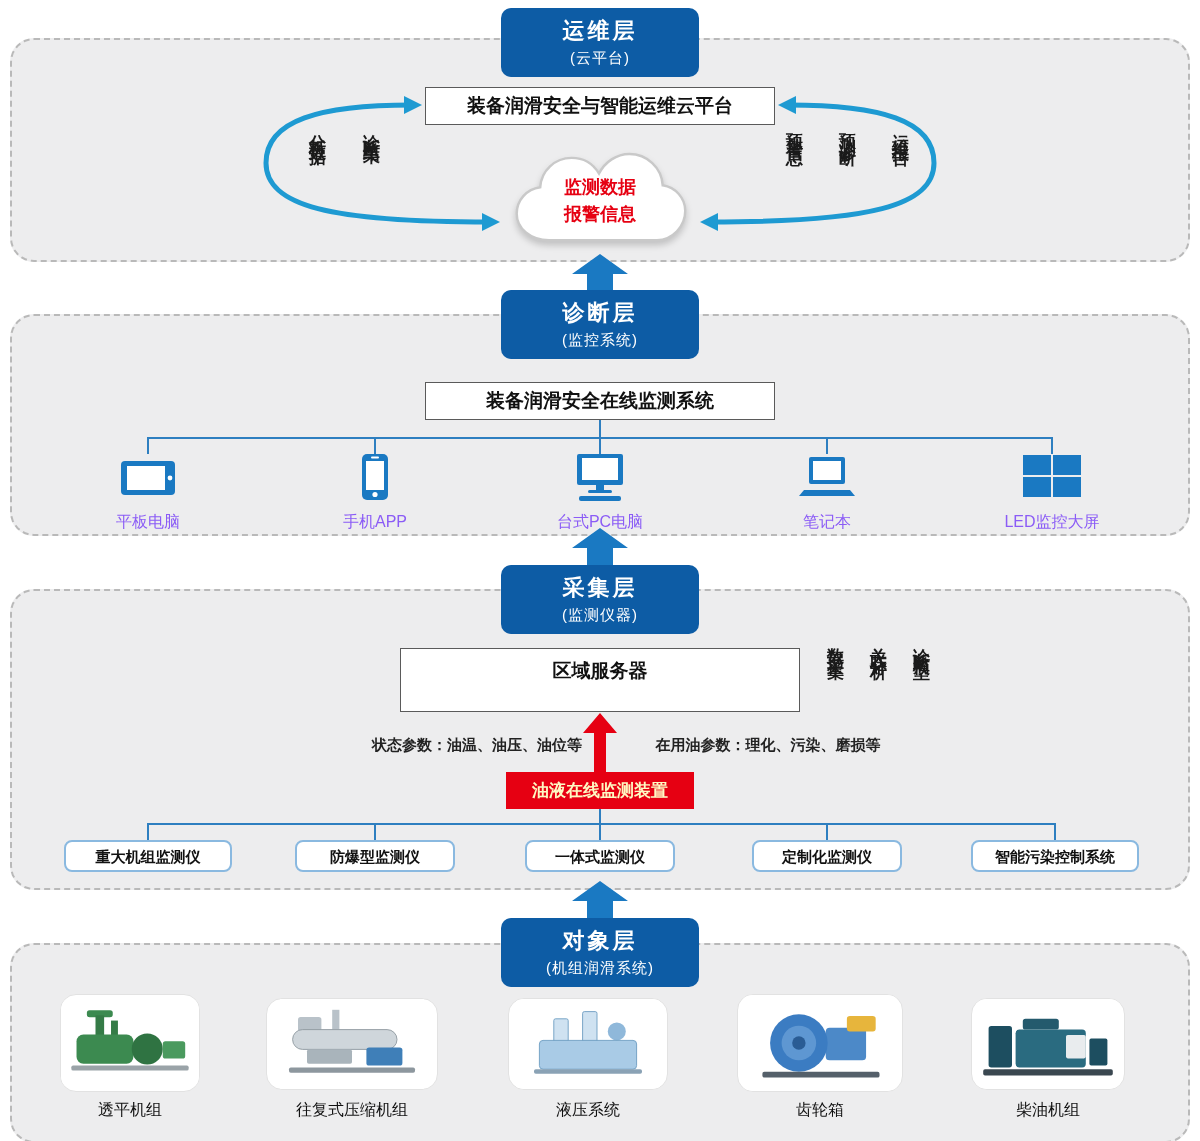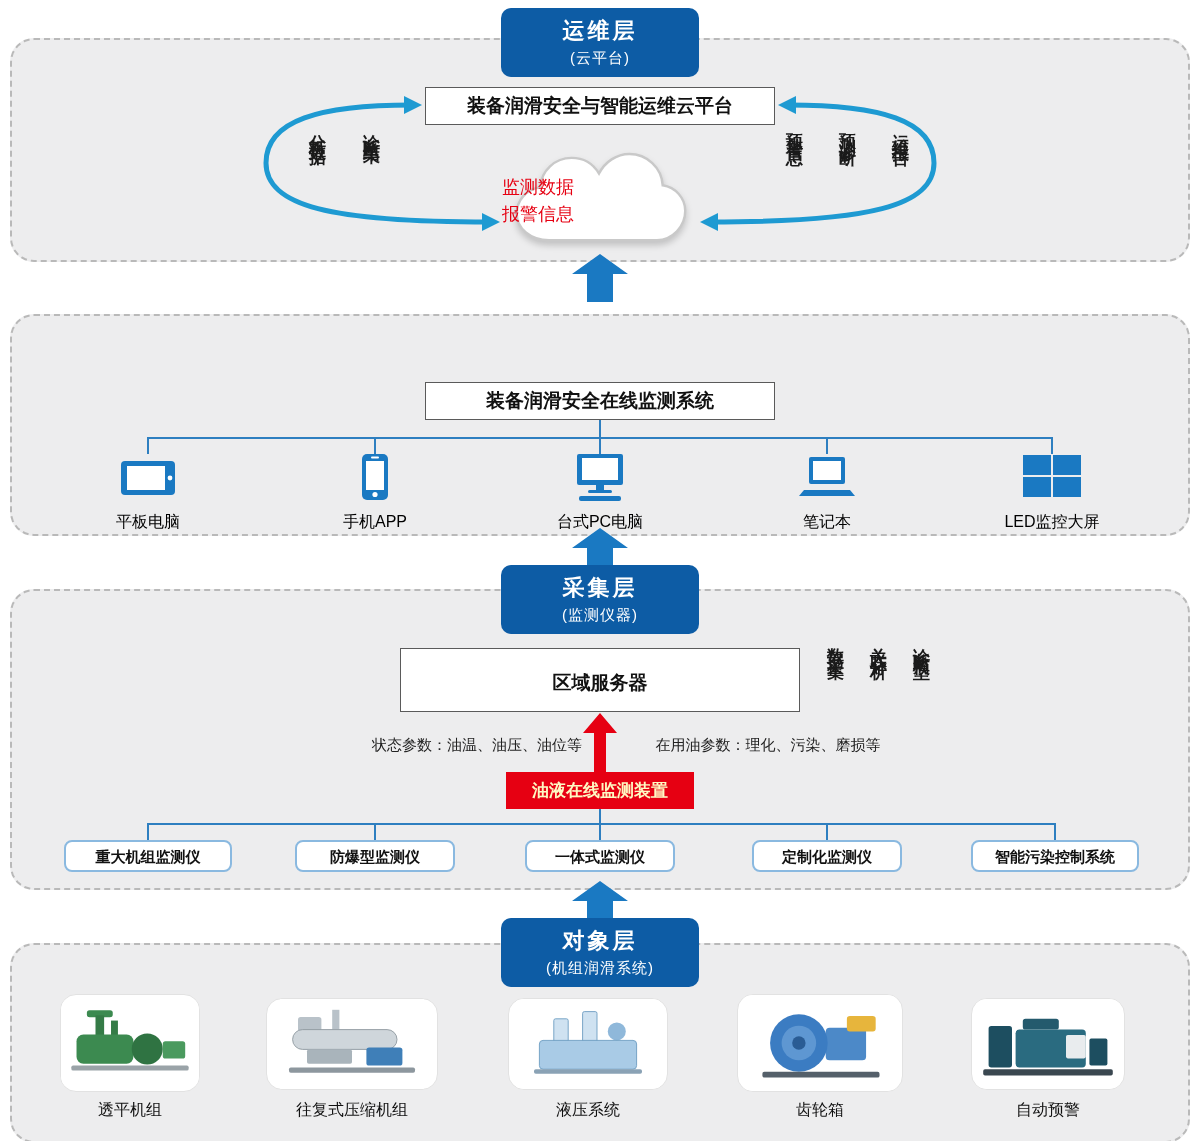--- a/index.html
+++ b/index.html
@@ -45,37 +45,37 @@
     font-size:17px; font-weight:bold; letter-spacing:5px;
     color:#1a1a1a; z-index:2;
   }
   .overlay { position:absolute; left:0; top:0; z-index:1; pointer-events:none; }
   .curve { fill:none; stroke:#1e9ad2; stroke-width:5; stroke-linecap:round; }
   .curve-head { fill:#1e9ad2; }
   .up-arrow-svg, .abs-svg { position:absolute; z-index:4; }
   .hline, .vline { position:absolute; background:#2e7fc0; z-index:1; }
   .hline { height:2px; } .vline { width:2px; }
   .device { position:absolute; top:444px; width:160px; text-align:center; z-index:2; }
-  .dev-label { font-size:16px; margin-top:6px; color:#000000; }
+  .dev-label { font-size:16px; margin-top:6px; color:#8b5cf6; }
   .monitor-box {
     position:absolute; top:832px; height:32px;
     background:#fff; border:2px solid #8ab9e0; border-radius:8px;
     text-align:center; font-size:15px; font-weight:bold;
     line-height:29px; z-index:2;
   }
   .red-box {
     position:absolute; left:506px; top:764px; width:188px; height:37px;
     background:#e60012; color:#fef9c3; font-size:17px; font-weight:bold;
     text-align:center; line-height:37px; z-index:2;
   }
-  .param-text { position:absolute; font-size:15px; color:#222; z-index:2; }
+  .param-text { position:absolute; font-size:15px; color:#222; z-index:2;font-weight:bold; }
   .cloud-svg { position:absolute; left:502px; top:138px; z-index:2;
                filter:drop-shadow(0 4px 3px rgba(0,0,0,0.18)); }
   .cloud-text { position:absolute; left:502px; top:166px; width:196px;
-                text-align:left; color:#e60012; font-size:18px; font-weight:normal;
+                text-align:center; color:#e60012; font-size:18px; font-weight:bold;
                 line-height:27px; z-index:3; }
   .machine-card {
     position:absolute; background:#fff; border-radius:16px;
     border:1px solid #e2e2e2; overflow:hidden; z-index:2;
   }
   .machine-card svg { display:block; width:100%; height:100%; }
   .machine-label { position:absolute; text-align:center; font-size:16px; color:#111; z-index:2; }
 </style>
 </head>
 <body>
@@ -117,20 +117,24 @@
   </svg>
   <div class="cloud-text">
     <div>监测数据</div>
     <div>报警信息</div>
   </div>
 
   <svg class="up-arrow-svg" style="left:572px;top:246px" width="56" height="48">
     <polygon points="28,0 56,20 41,20 41,48 15,48 15,20 0,20" fill="#1a79c2"></polygon>
   </svg>
 
+  <div class="badge" style="top:282px">
+    <div class="badge-title">诊断层</div>
+    <div class="badge-sub">(监控系统)</div>
+  </div>
 
   <div class="white-box" style="left:425px;top:374px;width:350px;height:38px;line-height:36px">
     <span class="box-title">装备润滑安全在线监测系统</span>
   </div>
 
   <div class="vline" style="left:599px;top:412px;height:18px"></div>
   <div class="hline" style="left:148px;top:429px;width:905px"></div>
   <div class="vline" style="left:147px;top:429px;height:17px"></div>
   <div class="vline" style="left:374px;top:429px;height:17px"></div>
   <div class="vline" style="left:599px;top:429px;height:17px"></div>
@@ -188,21 +192,21 @@
 
   <svg class="up-arrow-svg" style="left:572px;top:520px" width="56" height="48">
     <polygon points="28,0 56,20 41,20 41,48 15,48 15,20 0,20" fill="#1a79c2"></polygon>
   </svg>
 
   <div class="badge" style="top:557px">
     <div class="badge-title">采集层</div>
     <div class="badge-sub">(监测仪器)</div>
   </div>
 
-  <div class="white-box" style="left:400px;top:640px;width:400px;height:64px;padding-top:21px">
+  <div class="white-box" style="left:400px;top:640px;width:400px;height:64px;padding-top:9px">
     <div class="box-title">区域服务器</div>
   </div>
 
   <div class="vlabel" style="left:824px;top:626px">数据采集</div>
   <div class="vlabel" style="left:867px;top:626px">关联分析</div>
   <div class="vlabel" style="left:910px;top:626px">诊断模型</div>
 
   <svg class="abs-svg" style="left:583px;top:705px" width="34" height="59">
     <polygon points="17,0 34,20 23,20 23,59 11,59 11,20 0,20" fill="#e60012"></polygon>
   </svg>
@@ -291,15 +295,15 @@
     <svg viewBox="0 0 160 100">
       <rect x="0" y="0" width="160" height="100" fill="#ffffff"></rect>
       <rect x="52" y="22" width="40" height="12" rx="3" fill="#245a6d"></rect>
       <rect x="14" y="30" width="26" height="46" rx="3" fill="#1d4e60"></rect>
       <rect x="44" y="34" width="78" height="42" rx="4" fill="#2a6b80"></rect>
       <rect x="100" y="40" width="22" height="26" rx="2" fill="#e9ecee"></rect>
       <rect x="126" y="44" width="20" height="30" rx="2" fill="#1d4e60"></rect>
       <rect x="8" y="78" width="144" height="7" rx="2" fill="#3a4750"></rect>
     </svg>
   </div>
-  <div class="machine-label" style="left:971px;top:1092px;width:154px">自动预警</div>
+  <div class="machine-label" style="left:971px;top:1092px;width:154px">柴油机组</div>
 
 </div>
 
 </body></html>

